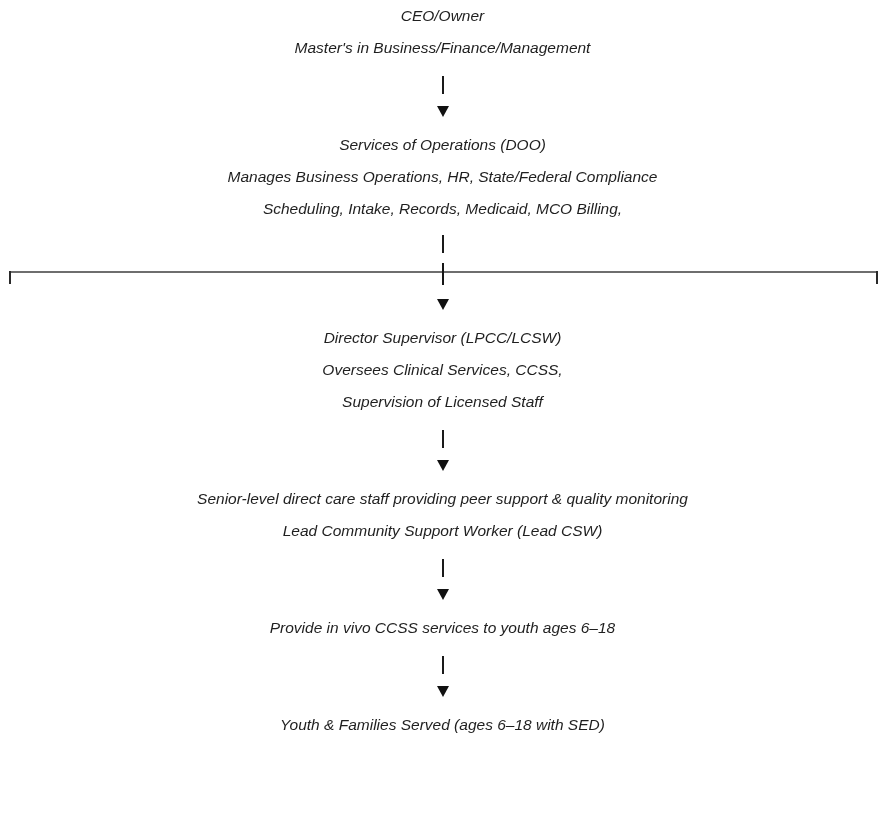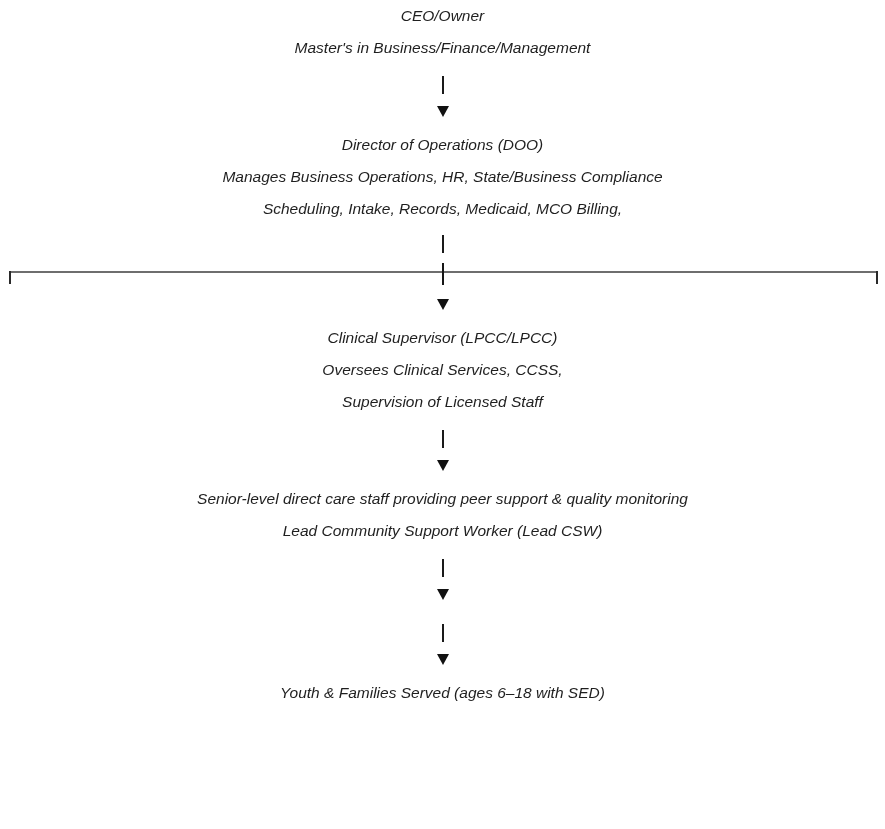--- a/index.html
+++ b/index.html
@@ -57,58 +57,59 @@
     <div class="line">CEO/Owner</div>
     <div class="line">Master's in Business/Finance/Management</div>
   </div>
 
   <div class="connector">
     <span class="vbar"></span>
     <span class="tri"></span>
   </div>
 
   <div class="block">
-    <div class="line">Director of Operations (DOO)</div>
-    <div class="line">Manages Business Operations, HR, State/Business Compliance</div>
+    <div class="line">Services of Operations (DOO)</div>
+    <div class="line">Manages Business Operations, HR, State/Federal Compliance</div>
     <div class="line">Scheduling, Intake, Records, Medicaid, MCO Billing,</div>
   </div>
 
   <div class="connector" style="padding-top:10px;">
     <span class="vbar" style="margin-bottom:10px;"></span>
     <div class="bracket-row">
       <span class="hline"></span>
       <span class="tick left"></span>
       <span class="tick right"></span>
       <span class="tick center"></span>
     </div>
     <span class="tri"></span>
   </div>
 
   <div class="block">
-    <div class="line">Clinical Supervisor (LPCC/LPCC)</div>
+    <div class="line">Director Supervisor (LPCC/LCSW)</div>
     <div class="line">Oversees Clinical Services, CCSS,</div>
     <div class="line">Supervision of Licensed Staff</div>
   </div>
 
   <div class="connector">
     <span class="vbar"></span>
     <span class="tri"></span>
   </div>
 
   <div class="block">
     <div class="line">Senior-level direct care staff providing peer support &amp; quality monitoring</div>
     <div class="line">Lead Community Support Worker (Lead CSW)</div>
   </div>
 
   <div class="connector">
     <span class="vbar"></span>
     <span class="tri"></span>
   </div>
 
   <div class="block">
+    <div class="line">Provide in vivo CCSS services to youth ages 6–18</div>
   </div>
 
   <div class="connector">
     <span class="vbar"></span>
     <span class="tri"></span>
   </div>
 
   <div class="block">
     <div class="line">Youth &amp; Families Served (ages 6–18 with SED)</div>
   </div>

